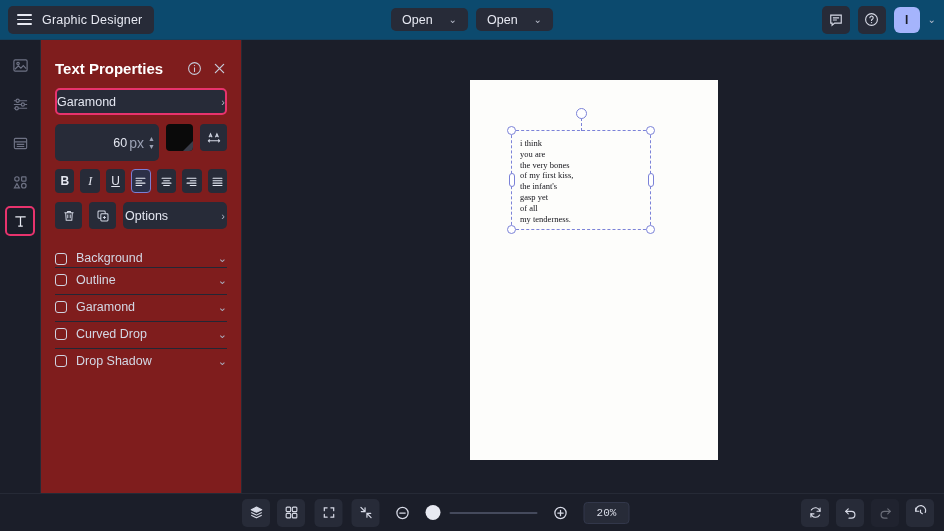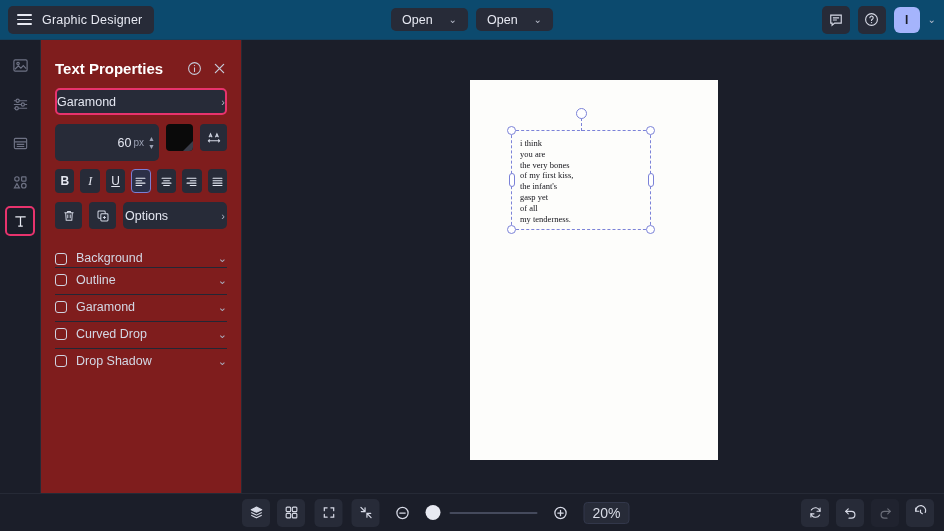--- a/index.html
+++ b/index.html
@@ -105,21 +105,21 @@
   .field .chev { color: #aeb3c4; font-size: 11px; }
 
   .row { display: flex; gap: 7px; margin-top: 9px; align-items: stretch; }
 
   .numfield {
     background: #272b38; border-radius: 5px; height: 37px;
     display: flex; align-items: center; padding: 0 4px 0 8px;
     flex: 1; min-width: 0;
   }
   .numfield .val { flex: 1; text-align: right; color: #e3e6f0; font-size: 12.5px; }
-  .numfield .unit { color: #9aa0b3; font-size: 10px; margin-left: 2px; margin-right: 4px; }
+  .numfield .unit { color: #9aa0b3; font-size: 14px; margin-left: 2px; margin-right: 4px; }
   .spin { display: flex; flex-direction: column; gap: 1px; color: #9aa0b3; cursor: pointer; }
   .spin span { font-size: 7px; line-height: 7px; }
 
   .swatch {
     width: 27px; height: 27px; border-radius: 4px;
     background: #0a0a0a; position: relative; overflow: hidden; cursor: pointer;
   }
   .swatch::after {
     content: ""; position: absolute; right: 0; bottom: 0;
     border-style: solid; border-width: 0 0 10px 10px;
@@ -223,21 +223,21 @@
     width: 15px; height: 15px; border-radius: 50%;
     background: #e8eaf2; cursor: pointer; flex: 0 0 auto;
   }
   .slider {
     width: 88px; height: 2px; background: #454a5c; border-radius: 2px;
     cursor: pointer;
   }
   .zoomval {
     background: #272b38; border-radius: 4px; height: 22px;
     min-width: 46px; display: flex; align-items: center; justify-content: center;
-    color: #d9dce7; font-size: 14px; border: 1px solid #32374a;
+    color: #d9dce7; font-size: 11px; border: 1px solid #32374a; font-family: Liberation Mono, monospace;
   }
   .ghost { opacity: .42; }
   svg { display: block; }
 </style>
 </head>
 <body>
 
 <div class="app">
 
   <div class="topbar">

